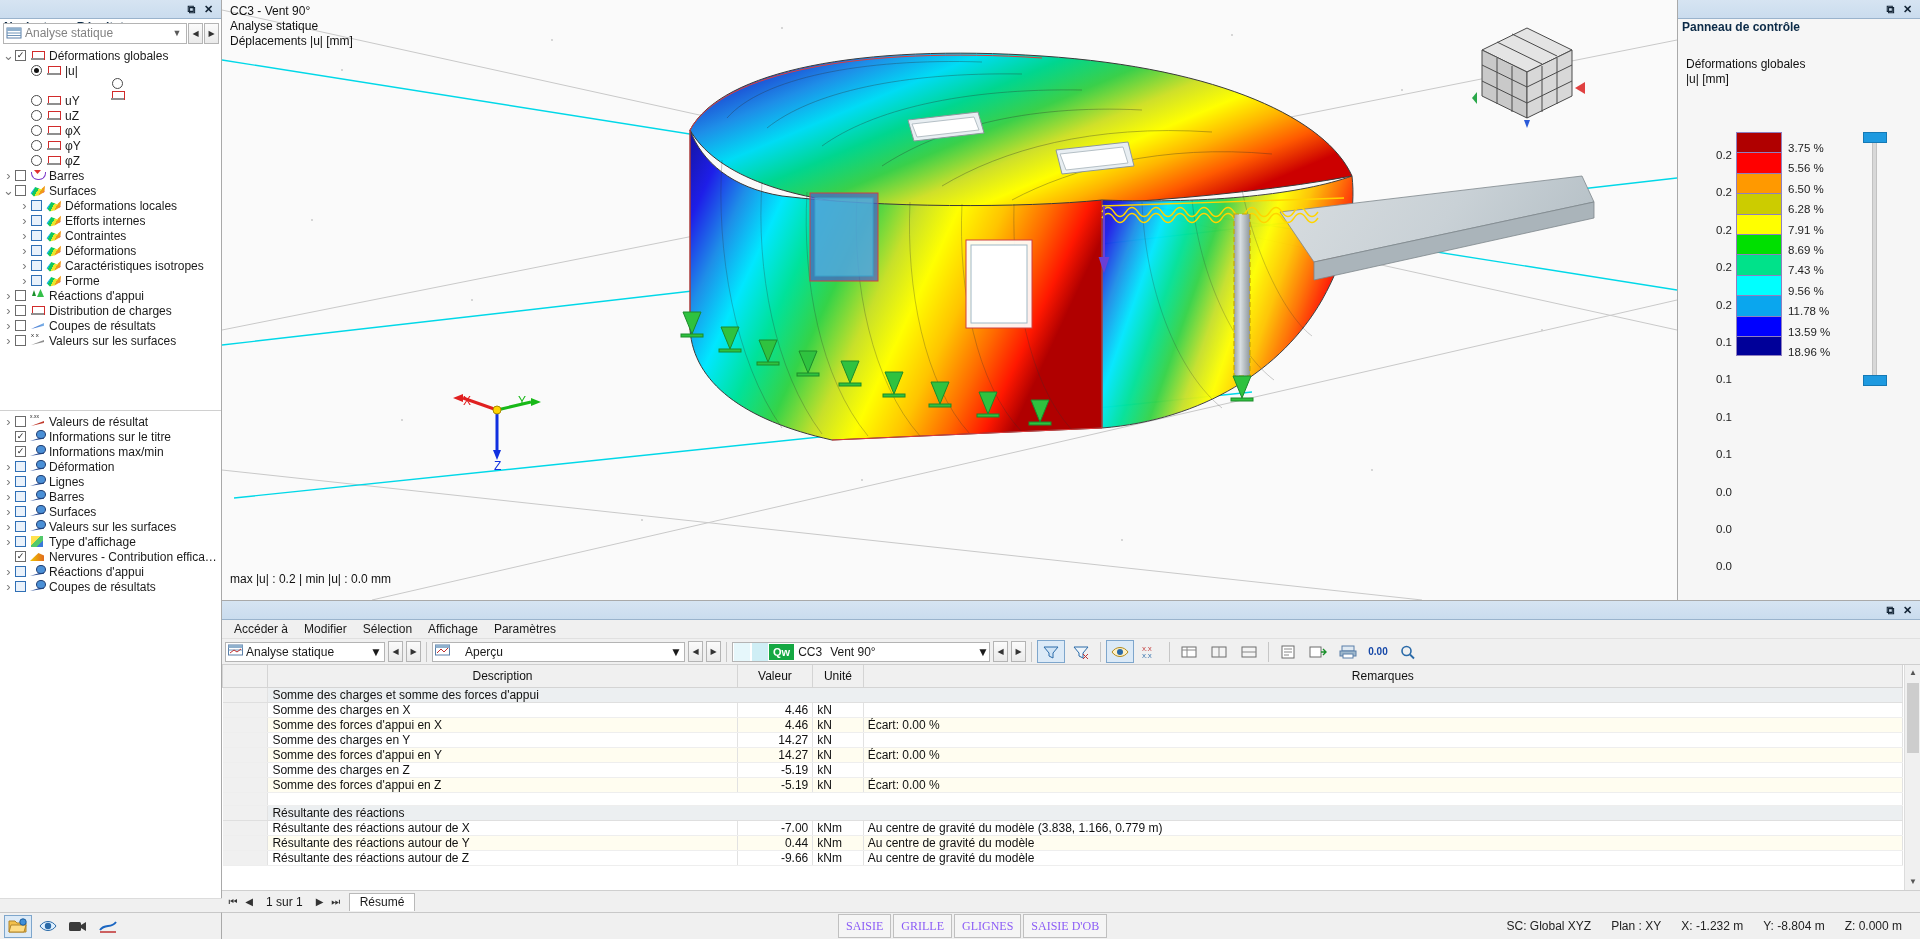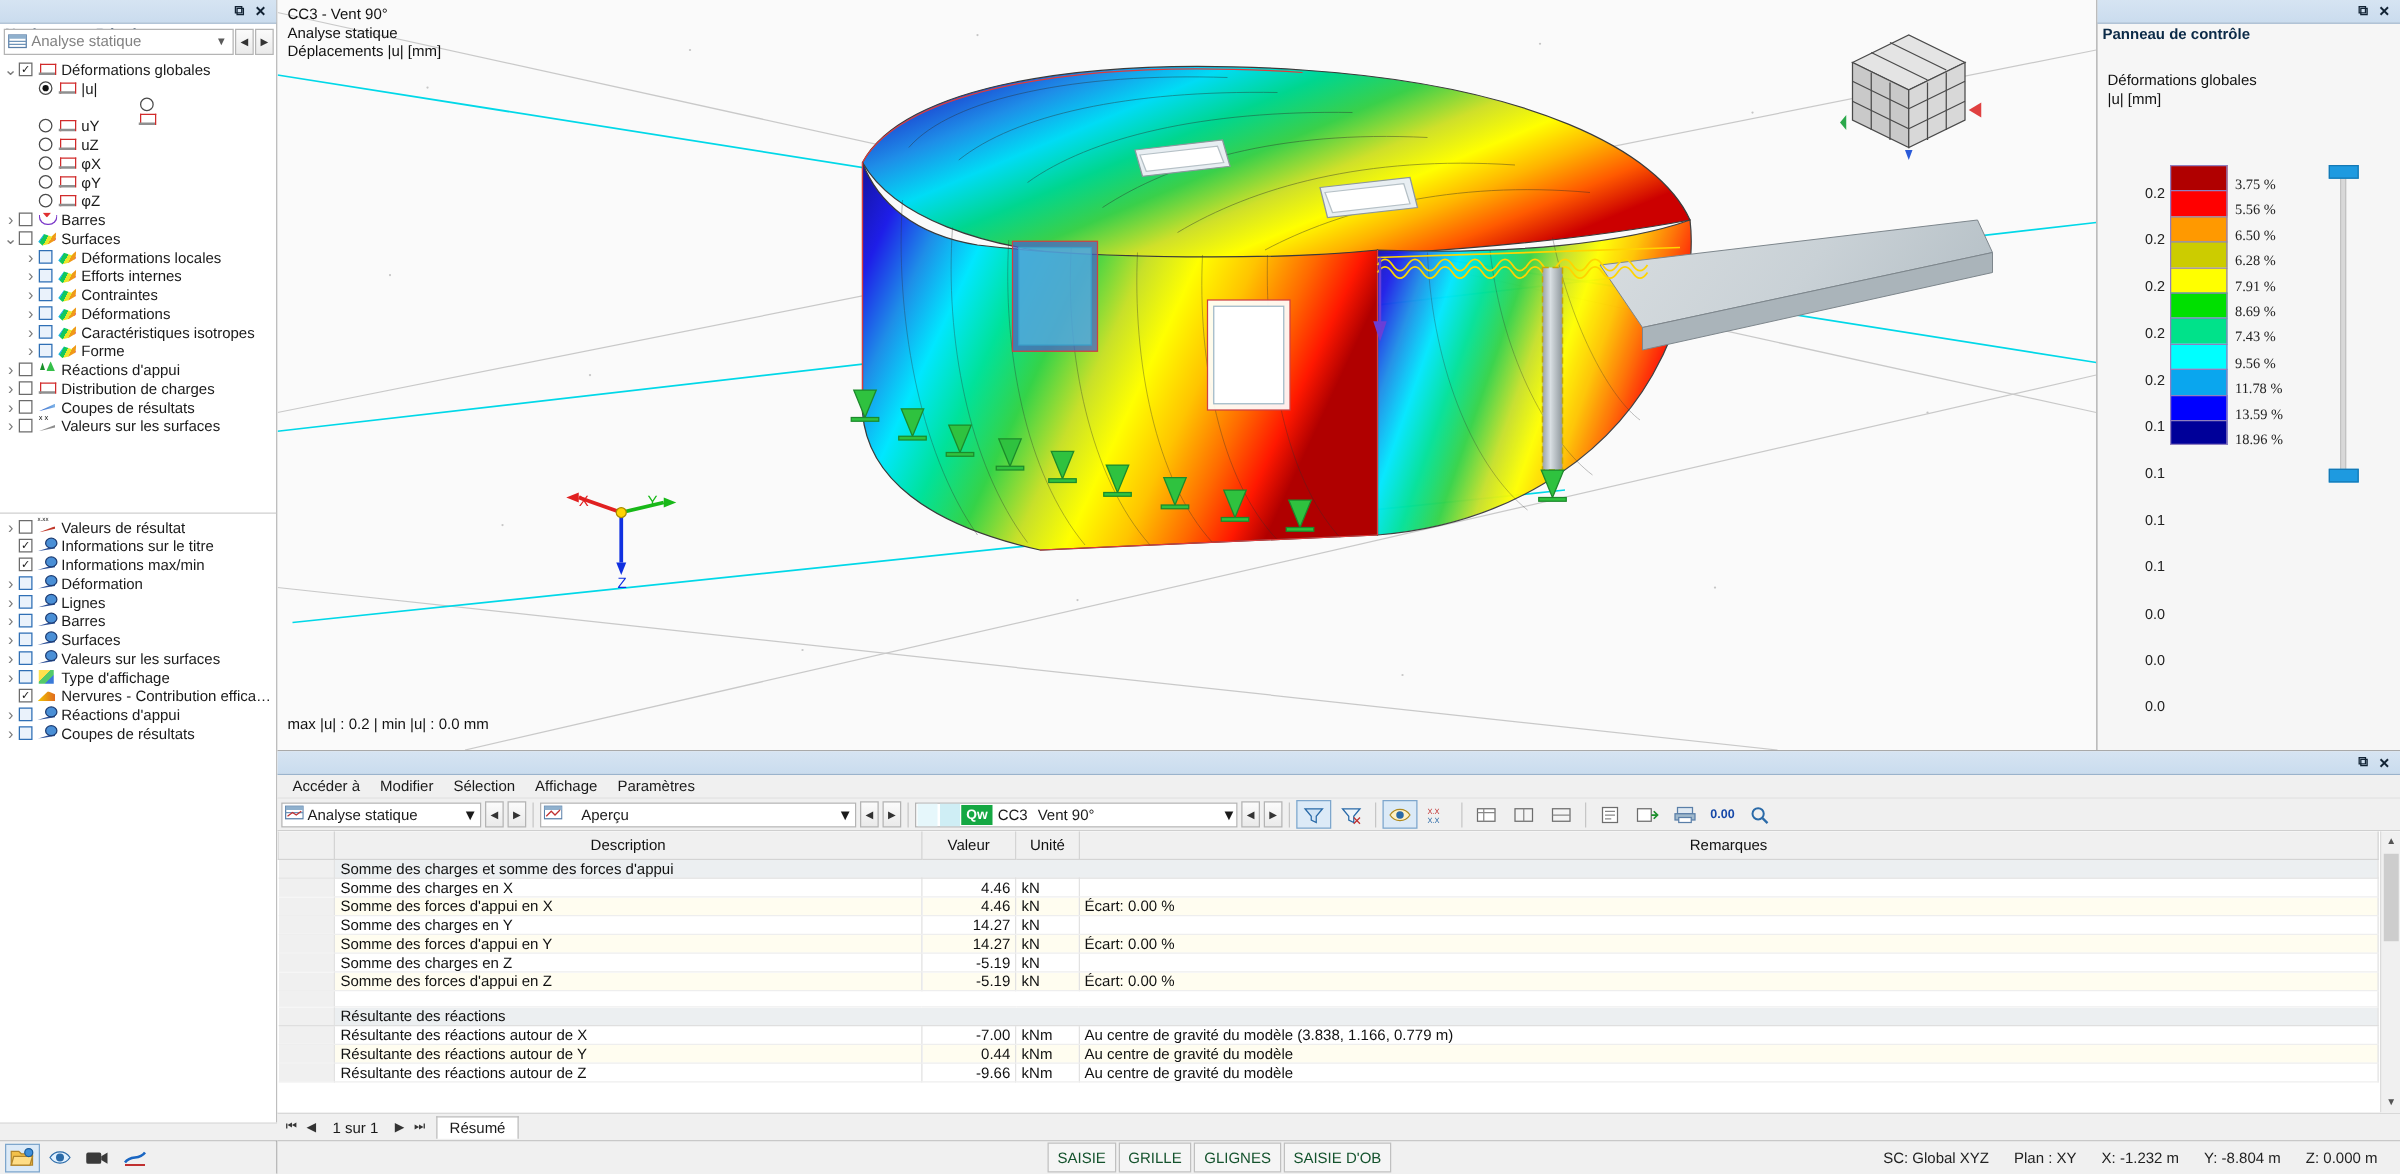--- a/index.html
+++ b/index.html
@@ -155,21 +155,21 @@
     background: #f6f6f6; border-left: 1px solid #a9a9a9;
     display: flex; flex-direction: column; gap: 33px;
   }
   #cp-head { padding: 5px 8px 2px 8px; font-size: 12px; line-height: 15px; color: #111; }
   #cp-legend { flex: 1; position: relative; padding: 6px 0 0 0; display: flex; }
   #cp-vals { width: 58px; padding-top: 4px; }
   .cpval { height: 20.4px; text-align: right; font-size: 11.5px; color: #222; padding-right: 4px; margin-top: 17px; }
   #cp-swatches { width: 46px; padding-top: 4px; }
   .swatch { height: 20.4px; border: 1px solid #8f7fc0; border-bottom: none; }
   .swatch:last-child { border-bottom: 1px solid #8f7fc0; }
-  #cp-pcts { width: 76px; padding-top: 14px; font-family: Liberation Serif, serif; }
+  #cp-pcts { width: 76px; padding-top: 14px; }
   .cppct { height: 20.4px; font-size: 11.5px; color: #222; padding-left: 6px; }
   #cp-slider { width: 40px; position: relative; padding-top: 4px; }
   #cp-track {
     position: absolute; left: 14px; top: 12px; width: 5px; height: 240px;
     background: #d8d8d8; border: 1px solid #c2c2c2;
   }
   .cphandle {
     position: absolute; left: 5px; width: 24px; height: 11px;
     background: #1e9ae0; border: 1px solid #1579b5; cursor: pointer;
   }
@@ -241,21 +241,22 @@
 
   
   #statusbar {
     position: absolute; left: 222px; top: 912px; width: 1698px; height: 27px;
     background: #f0f0f0; border-top: 1px solid #c8c8c8;
     display: flex; align-items: center; font-size: 12px; color: #222;
   }
   .sb-toggle {
     height: 18px; display: flex; align-items: center; padding: 11px 7px;
     border: 1px solid #c0c0c0; background: #f5f5f5; margin-right: 2px; cursor: pointer;
-    color: #14532d;
+    color: #8b5cf6;
+    font-family: Liberation Serif, serif;
   }
   .sb-field { padding: 0 10px; white-space: nowrap; }
 
   
   .vscroll {
     position: absolute; right: 0; top: 0; width: 16px; bottom: 0; background: #f0f0f0;
     border-left: 1px solid #dcdcdc;
   }
   .vscroll .thumb { position: absolute; left: 2px; top: 18px; width: 12px; height: 70px; background: #cdcdcd; }
   .vscroll .ar { position: absolute; left: 0; width: 16px; height: 16px; text-align: center;

